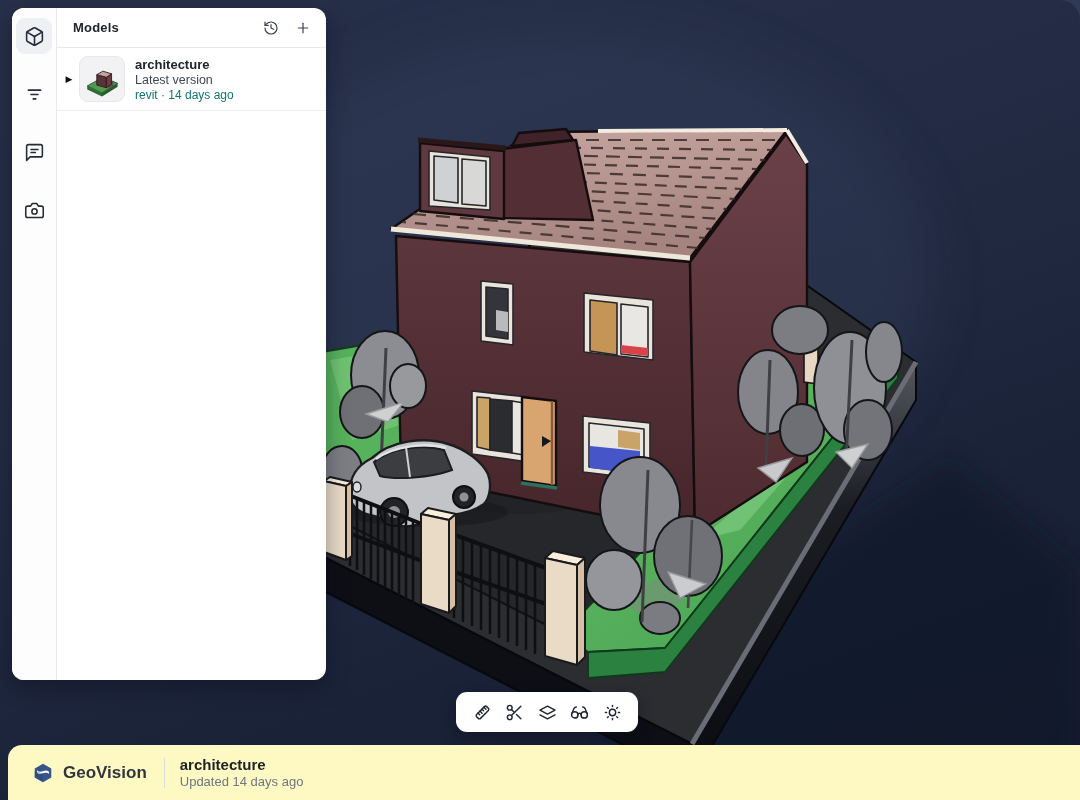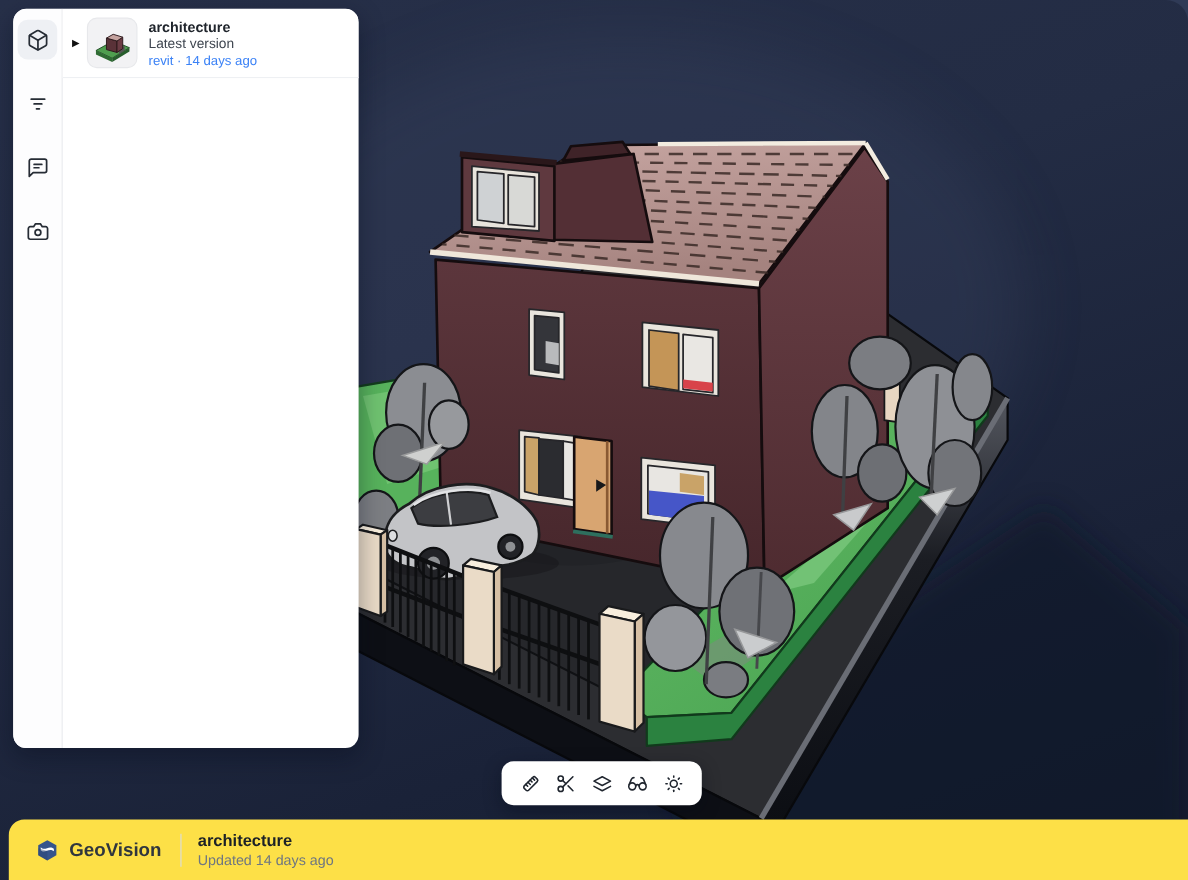--- a/index.html
+++ b/index.html
@@ -53,37 +53,37 @@
   }
   .caret { width:16px; height:16px; border:none; background:none; cursor:pointer; color:#111; font-size:9px; display:flex; align-items:center; justify-content:center; flex:0 0 auto; }
   .thumb {
     width:46px; height:46px; border-radius:9px; background:#f2f2f4;
     border:1px solid #e7e8eb; margin:0 10px 0 2px; flex:0 0 auto;
     display:flex; align-items:center; justify-content:center; overflow:hidden;
   }
   .model-texts { display:flex; flex-direction:column; gap:1px; }
   .model-name { font-size:13px; font-weight:700; color:#20252c; }
   .model-version { font-size:12.5px; color:#3f4650; }
-  .model-meta { font-size:12px; color:#3b82f6; }
+  .model-meta { font-size:12px; color:#0f766e; }
 
   
   .toolbar {
     position:absolute; left:456px; top:692px; width:182px; height:40px;
     background:#ffffff; border-radius:11px;
     box-shadow:0 5px 16px rgba(4,9,22,.4);
     display:flex; align-items:center; justify-content:space-between;
     padding:0 12px; z-index:6;
   }
   .tool-btn { width:28px; height:28px; border:none; background:none; border-radius:6px; display:flex; align-items:center; justify-content:center; cursor:pointer; color:#20262f; }
   .tool-btn svg { width:19px; height:19px; }
 
   
   .statusbar {
     position:absolute; left:8px; right:0; top:745px; height:55px;
-    background:#fde047; border-top-left-radius:14px;
+    background:#fef9c3; border-top-left-radius:14px;
     display:flex; align-items:center; z-index:6; padding-left:24px;
   }
   .brand { display:flex; align-items:center; gap:9px; }
   .brand svg { width:22px; height:22px; }
   .brand-name { font-size:17px; font-weight:700; color:#30363e; }
   .status-divider { width:1px; height:30px; background:#d9dce1; margin:0 15px 0 17px; }
   .status-model { display:flex; flex-direction:column; justify-content:center; gap:1px; }
   .status-model-name { font-size:15px; font-weight:700; color:#1c2127; }
   .status-updated { font-size:13px; color:#6e7681;text-align:center; }
 
@@ -350,20 +350,38 @@
     </div>
     <div class="rail-item">
       <svg class="ic" viewBox="0 0 24 24">
         <path d="M14.5 4h-5L7.5 7H4a2 2 0 0 0-2 2v9a2 2 0 0 0 2 2h16a2 2 0 0 0 2-2V9a2 2 0 0 0-2-2h-3.5L14.5 4z"></path>
         <circle cx="12" cy="13" r="3"></circle>
       </svg>
     </div>
   </div>
 
   <div class="panel-main">
+    <div class="panel-header">
+      <span class="panel-title">Models</span>
+      <div class="panel-actions">
+        <button class="icon-btn">
+          <svg class="ic" viewBox="0 0 24 24">
+            <path d="M3 12a9 9 0 1 0 9-9 9.75 9.75 0 0 0-6.74 2.74L3 8"></path>
+            <path d="M3 3v5h5"></path>
+              <path d="M12 7v5l4 2"></path>
+          </svg>
+        </button>
+        <button class="icon-btn">
+          <svg class="ic" viewBox="0 0 24 24">
+            <line x1="12" y1="5" x2="12" y2="19"></line>
+              <line x1="5" y1="12" x2="19" y2="12"></line>
+          </svg>
+        </button>
+      </div>
+    </div>
 
     <div class="model-item">
       <button class="caret">▶</button>
       <div class="thumb">
         <svg width="40" height="40" viewBox="0 0 46 46">
           <polygon points="6,31 23,39 41,28 24,21" fill="#4f9e4f" stroke="#224d26" stroke-width="1"></polygon>
           <polygon points="6,31 23,39 23,43 6,35" fill="#2f6b33"></polygon>
           <polygon points="23,39 41,28 41,32 23,43" fill="#275d2c"></polygon>
           <polygon points="30,30 36,26 36,31 30,35" fill="#555"></polygon>
           <polygon points="17,18 28,21 28,33 17,30" fill="#5a3238" stroke="#2c181b" stroke-width="1"></polygon>

